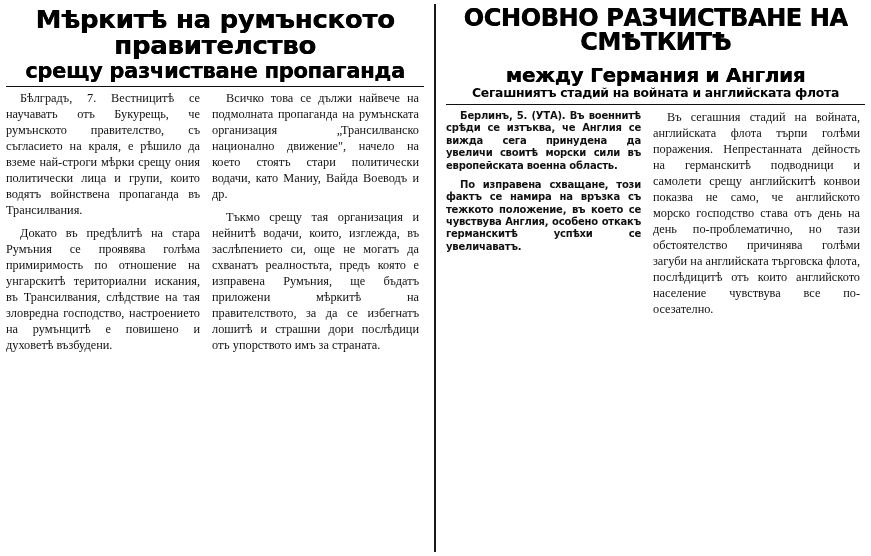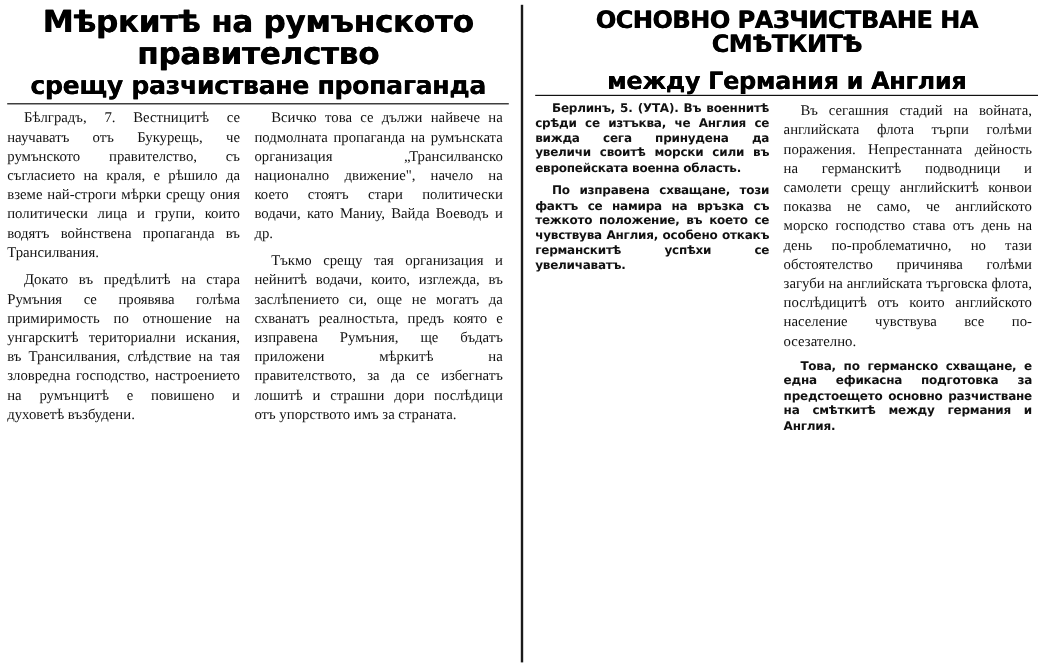--- a/index.html
+++ b/index.html
@@ -53,21 +53,21 @@
     transform: scaleX(1.02);
     margin: 0 0 3px 0;
     text-shadow: 0.4px 0 0 #000;
   }
   .hl-sub-left {
     font-size: 21px;
     margin: 0 0 4px 0;
     text-shadow: 0.3px 0 0 #000;
   }
   .hl-main-right {
-    font-size: 20px;
+    font-size: 24px;
     margin: 0 0 3px 0;
     text-shadow: 0.5px 0 0 #000;
     letter-spacing: -0.4px;
   }
   .hl-sub-right {
     font-size: 20px;
     margin: 10px 0 2px 0;
     text-shadow: 0.3px 0 0 #000;
   }
   .hl-kicker-right {
@@ -135,29 +135,27 @@
         <p>Тъкмо срещу тая организация и нейнитѣ водачи, които, изглежда, въ заслѣпението си, още не могатъ да схванатъ реалностьта, предъ която е изправена Румъния, ще бъдатъ приложени мѣркитѣ на правителството, за да се избегнатъ лошитѣ и страшни дори послѣдици отъ упорството имъ за страната.</p>
       </div>
     </div>
   </div>
 
   <div class="vrule"></div>
 
   <div class="article article-right">
     <div class="headline hl-main-right">ОСНОВНО РАЗЧИСТВАНЕ НА СМѢТКИТѢ</div>
     <div class="headline hl-sub-right">между Германия и Англия</div>
+    <div class="headline hl-kicker-right">Сегашниятъ стадий на войната и английската флота</div>
     <hr class="rule">
 
     <div class="cols">
       <div class="col right-col-1 bold-body">
         <p>Берлинъ, 5. (УТА). Въ военнитѣ срѣди се изтъква, че Англия се вижда сега принудена да увеличи своитѣ морски сили въ европейската военна область.</p>
         <p>По изправена схващане, този фактъ се намира на връзка съ тежкото положение, въ което се чувствува Англия, особено откакъ германскитѣ успѣхи се увеличаватъ.</p>
       </div>
       <div class="col right-col-2">
         <p>Въ сегашния стадий на войната, английската флота търпи голѣми поражения. Непрестанната дейность на германскитѣ подводници и самолети срещу английскитѣ конвои показва не само, че английското морско господство става отъ день на день по-проблематично, но тази обстоятелство причинява голѣми загуби на английската търговска флота, послѣдицитѣ отъ които английското население чувствува все по-осезателно.</p>
-        <div class="bold-body">
-          <p>Това, по германско схващане, е една ефикасна подготовка за предстоещето основно разчистване на смѣткитѣ между германия и Англия.</p>
-        </div>
       </div>
     </div>
   </div>
 
 </div>
 
 </body></html>

